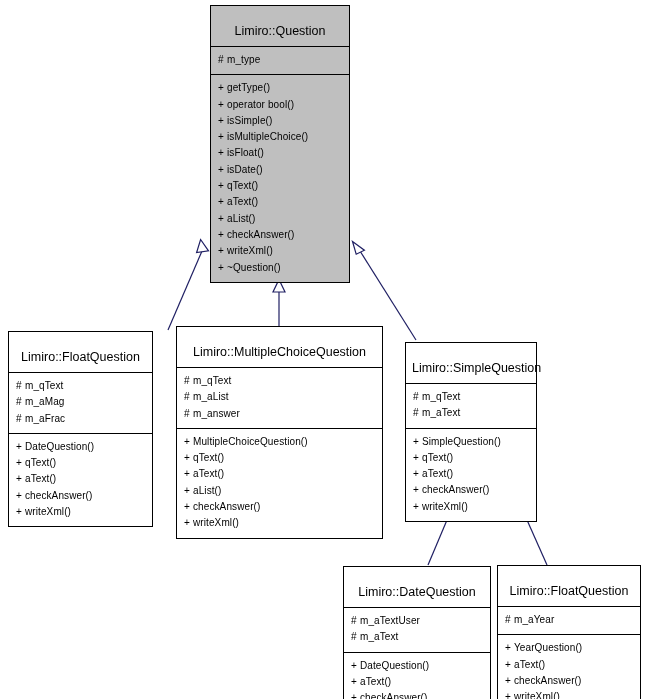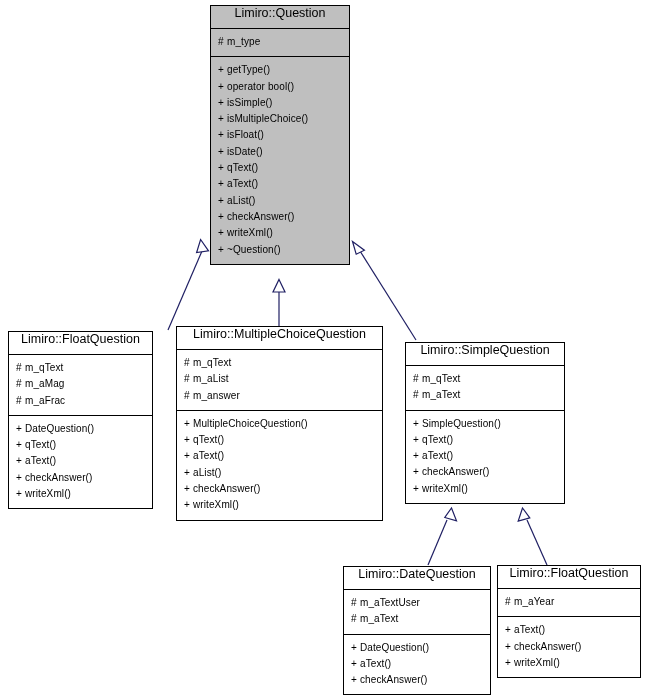--- a/index.html
+++ b/index.html
@@ -37,21 +37,21 @@
     color: #000000;
   }
   .uml-class.root {
     background: #bfbfbf;
   }
   .class-name {
     box-sizing: border-box;
     text-align: center;
     font-size: 12.5px;
     line-height: 15px;
-    padding: 0 6px 7px 6px;
+    padding: 18px 6px 7px 6px;
     white-space: nowrap;
   }
   .compartment {
     box-sizing: border-box;
     border-top: 1px solid #000000;
     padding: 5px 7px 6px 7px;
   }
   .member {
     font-size: 10px;
     line-height: 16.3px;
@@ -143,21 +143,21 @@
     <div class="compartment">
       <div class="member"><span class="vis">+</span><span>MultipleChoiceQuestion()</span></div>
       <div class="member"><span class="vis">+</span><span>qText()</span></div>
       <div class="member"><span class="vis">+</span><span>aText()</span></div>
       <div class="member"><span class="vis">+</span><span>aList()</span></div>
       <div class="member"><span class="vis">+</span><span>checkAnswer()</span></div>
       <div class="member"><span class="vis">+</span><span>writeXml()</span></div>
     </div>
   </div>
 
-  <div class="uml-class" id="node-simplequestion" style="left:405px; top:342px; width:160px;">
+  <div class="uml-class" id="node-simplequestion" style="left:405px; top:342px; width:132px;">
     <div class="class-name">Limiro::SimpleQuestion</div>
     <div class="compartment">
       <div class="member"><span class="vis">#</span><span>m_qText</span></div>
       <div class="member"><span class="vis">#</span><span>m_aText</span></div>
     </div>
     <div class="compartment">
       <div class="member"><span class="vis">+</span><span>SimpleQuestion()</span></div>
       <div class="member"><span class="vis">+</span><span>qText()</span></div>
       <div class="member"><span class="vis">+</span><span>aText()</span></div>
       <div class="member"><span class="vis">+</span><span>checkAnswer()</span></div>
@@ -177,19 +177,20 @@
       <div class="member"><span class="vis">+</span><span>checkAnswer()</span></div>
     </div>
   </div>
 
   <div class="uml-class" id="node-yearquestion" style="left:497px; top:565px; width:144px;">
     <div class="class-name">Limiro::FloatQuestion</div>
     <div class="compartment">
       <div class="member"><span class="vis">#</span><span>m_aYear</span></div>
     </div>
     <div class="compartment">
+      <div class="member"><span class="vis">+</span><span>YearQuestion()</span></div>
       <div class="member"><span class="vis">+</span><span>aText()</span></div>
       <div class="member"><span class="vis">+</span><span>checkAnswer()</span></div>
       <div class="member"><span class="vis">+</span><span>writeXml()</span></div>
     </div>
   </div>
 
 </div>
 
 </body></html>

